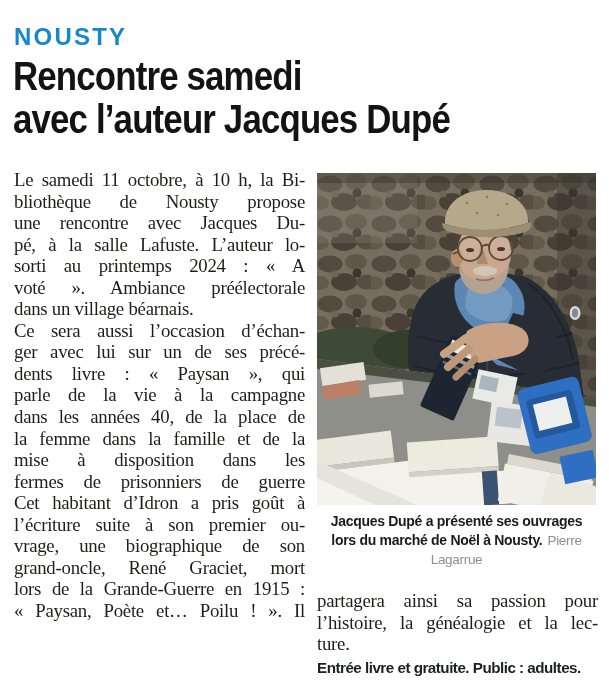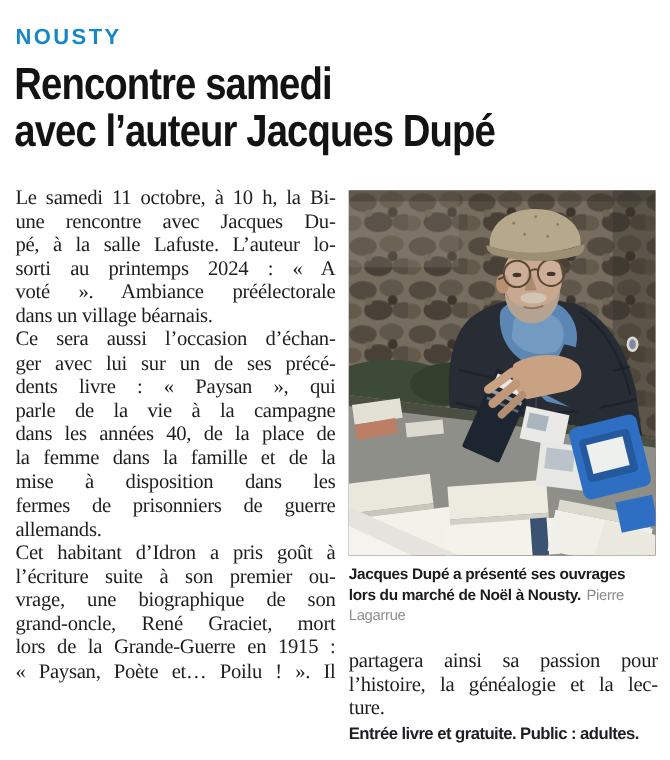--- a/index.html
+++ b/index.html
@@ -1,63 +1,63 @@
 <!DOCTYPE html>
 <html><head>
 <meta charset="utf-8">
 <style>
   html,body{margin:0;padding:0;background:#ffffff;}
   .page{position:relative;width:609px;height:691px;background:#ffffff;overflow:hidden;
         font-family:"Liberation Sans",sans-serif;}
-  .kicker{position:absolute;left:14px;top:23px;font-size:20px;font-weight:700;
+  .kicker{position:absolute;left:14px;top:23px;font-size:24px;font-weight:700;
           letter-spacing:2.2px;color:#1688c9;}
   .headline{position:absolute;left:13px;top:55px;margin:0;font-weight:700;
             font-size:41px;line-height:43px;letter-spacing:-1px;color:#131313;
             white-space:pre-line;transform:scaleX(0.85);transform-origin:0 0;}
   .body-col{position:absolute;left:14px;top:169px;width:291px;}
   .bl{font-family:"Liberation Serif",serif;font-size:18.8px;line-height:21.55px;
       letter-spacing:-0.25px;color:#1f1e1c;text-align:justify;text-align-last:justify;}
   .bl.ll{text-align-last:left;}
   .right-col{position:absolute;left:317px;top:173px;width:281px;}
   figure{margin:0;padding:0;}
   .photo{width:279px;height:332px;overflow:hidden;background:#6e665a;}
   .caption{margin-top:7px;width:279px;font-size:14px;line-height:19px;
-           letter-spacing:-0.3px;color:#1b1b1b;}
+           letter-spacing:-0.3px;color:#1b1b1b;text-align:center;}
   .cap-bold{font-weight:700;}
   .cap-credit{color:#8e8e8e;font-weight:400;font-size:13.5px;margin-left:5px;}
   .cont{margin-top:21px;width:281px;}
   .note{margin-top:4px;font-size:15.2px;font-weight:700;letter-spacing:-0.5px;
         color:#1d1f24;font-family:"Liberation Sans",sans-serif;}
 </style>
 </head>
 <body>
 
 <div class="page">
 
   <div class="kicker">NOUSTY</div>
 
   <h1 class="headline">Rencontre samedi
 avec l’auteur Jacques Dupé</h1>
 
   <div class="body-col">
     <div class="bl">Le samedi 11 octobre, à 10 h, la Bi-</div>
+    <div class="bl">bliothèque de Nousty propose</div>
     <div class="bl">une rencontre avec Jacques Du-</div>
     <div class="bl">pé, à la salle Lafuste. L’auteur lo-</div>
     <div class="bl">sorti au printemps 2024 : « A</div>
     <div class="bl">voté ». Ambiance préélectorale</div>
     <div class="bl ll">dans un village béarnais.</div>
     <div class="bl">Ce sera aussi l’occasion d’échan-</div>
     <div class="bl">ger avec lui sur un de ses précé-</div>
     <div class="bl">dents livre : « Paysan », qui</div>
     <div class="bl">parle de la vie à la campagne</div>
     <div class="bl">dans les années 40, de la place de</div>
     <div class="bl">la femme dans la famille et de la</div>
     <div class="bl">mise à disposition dans les</div>
     <div class="bl">fermes de prisonniers de guerre</div>
-    <div class="bl ll">allemands.</div>
     <div class="bl">Cet habitant d’Idron a pris goût à</div>
     <div class="bl">l’écriture suite à son premier ou-</div>
     <div class="bl">vrage, une biographique de son</div>
     <div class="bl">grand-oncle, René Graciet, mort</div>
     <div class="bl">lors de la Grande-Guerre en 1915 :</div>
     <div class="bl">« Paysan, Poète et… Poilu ! ». Il</div>
   </div>
 
   <div class="right-col">
     <figure>

